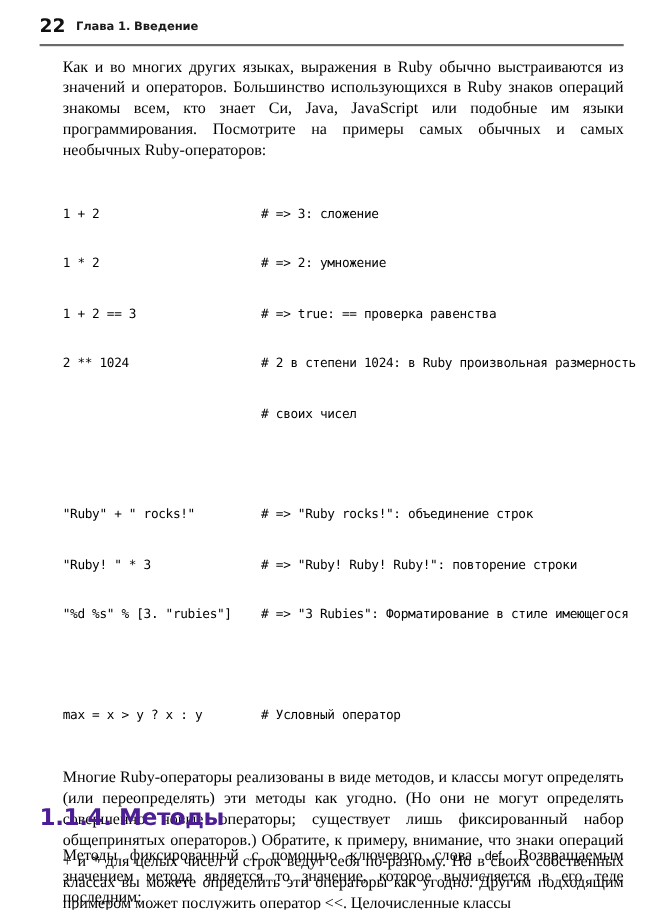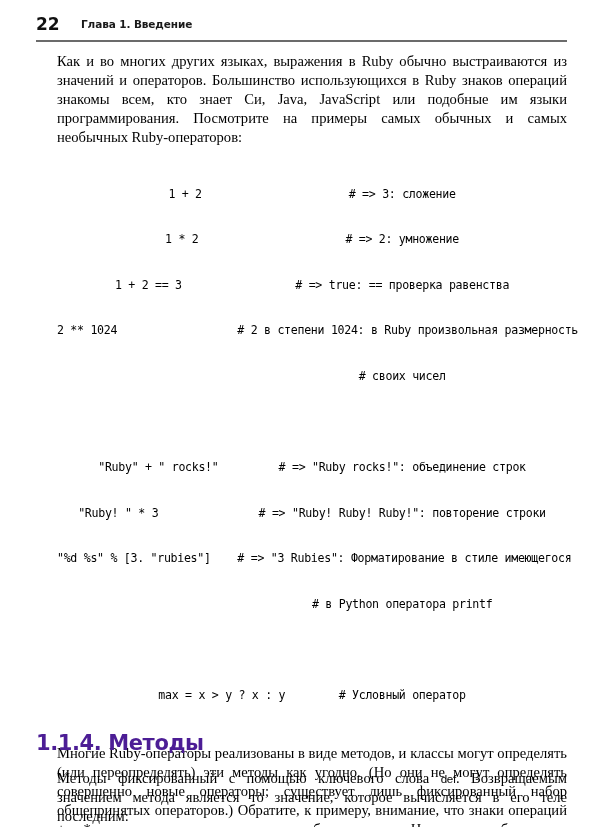--- a/index.html
+++ b/index.html
@@ -44,21 +44,20 @@
   }
   .runhead-title {
     position: absolute;
     left: 33px;
     top: 4px;
     font-family: "DejaVu Sans", sans-serif;
     font-weight: bold;
     font-size: 10.5px;
     letter-spacing: -0.1px;
     color: #1a1a1a;
-    margin-left: 12px;
   }
   .runhead-rule {
     position: absolute;
     left: 36px;
     top: 40px;
     width: 531px;
     height: 2px;
     background: #6b6b6b;
   }
 
@@ -90,21 +89,20 @@
 
   
   .listing {
     margin: 8px 0 10px 0;
     font-family: "DejaVu Sans Mono", monospace;
     font-size: 11.6px;
     line-height: 15.2px;
     letter-spacing: -0.3px;
     white-space: pre;
     color: #000000;
-    text-align: center;
   }
   .listing .ln { display: block; height: 15.2px; }
   .listing .ln.blank { height: 15.2px; }
 
   
   h2.section {
     position: absolute;
     left: 36px;
     margin: 0;
     font-family: "DejaVu Sans", sans-serif;
@@ -138,21 +136,20 @@
     <div class="listing">
       <span class="ln">1 + 2                      # =&gt; 3: сложение</span>
       <span class="ln">1 * 2                      # =&gt; 2: умножение</span>
       <span class="ln">1 + 2 == 3                 # =&gt; true: == проверка равенства</span>
       <span class="ln">2 ** 1024                  # 2 в степени 1024: в Ruby произвольная размерность</span>
       <span class="ln">                           # своих чисел</span>
       <span class="ln blank"></span>
       <span class="ln">"Ruby" + " rocks!"         # =&gt; "Ruby rocks!": объединение строк</span>
       <span class="ln">"Ruby! " * 3               # =&gt; "Ruby! Ruby! Ruby!": повторение строки</span>
       <span class="ln">"%d %s" % [3. "rubies"]    # =&gt; "3 Rubies": Форматирование в стиле имеющегося</span>
-      <span class="ln">                           # в Python оператора printf</span>
       <span class="ln blank"></span>
       <span class="ln">max = x &gt; y ? x : y        # Условный оператор</span>
     </div>
 
     <p class="body"><span>Многие Ruby-операторы реализованы в виде методов, и классы могут определять (или переопределять) эти методы как угодно. (Но они не могут определять совершенно новые операторы; существует лишь фиксированный набор общепринятых операторов.) Обратите, к примеру, внимание, что знаки операций + и * для целых чисел и строк ведут себя по-разному. Но в своих собственных классах вы можете определить эти операторы как угодно. Другим подходящим примером может послужить оператор &lt;&lt;. Целочисленные классы </span></p>
 
   </div>
 
   <h2 class="section" style="top: 731px;">1.1.4. Методы</h2>
 

